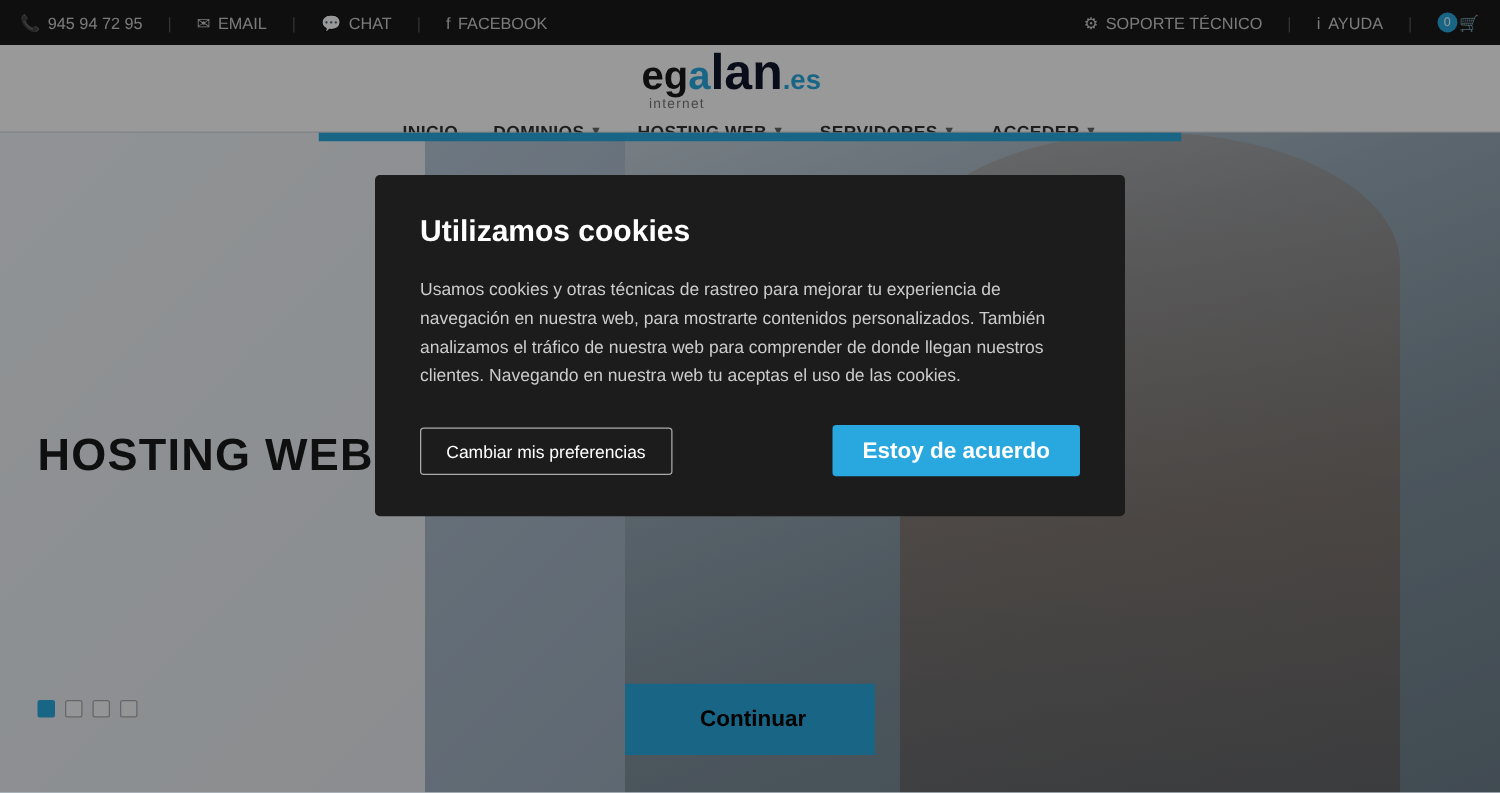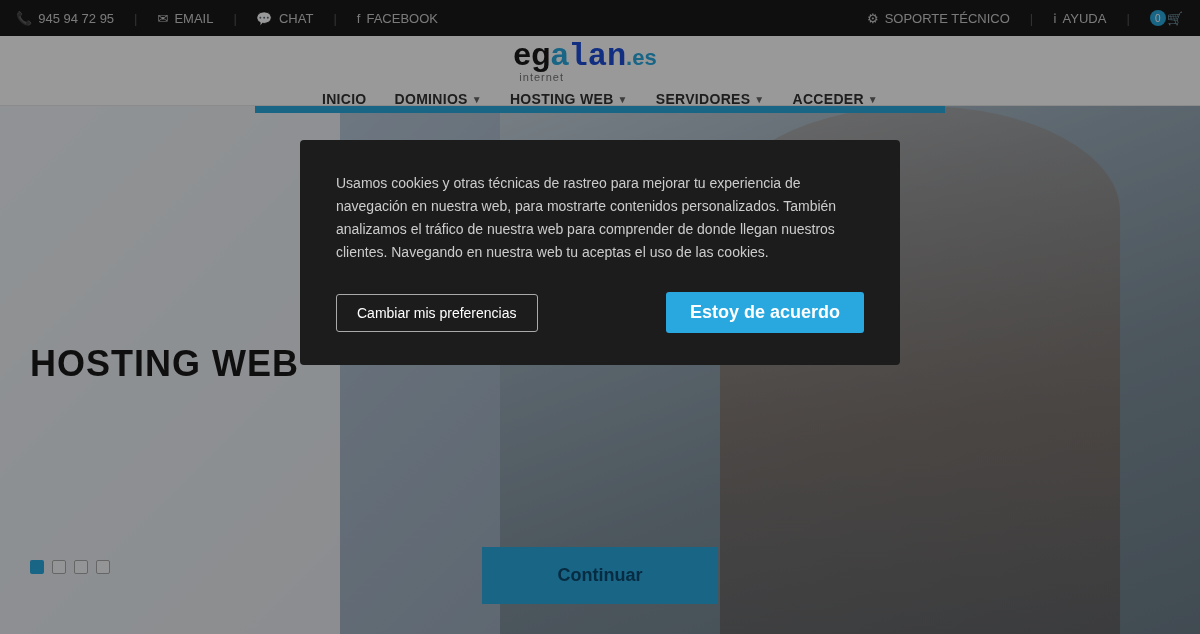--- a/index.html
+++ b/index.html
@@ -122,27 +122,27 @@
     .hero-dot.active { background: #29a8e0; }
     .hero-dot.inactive { background: rgba(255,255,255,0.6); border: 1px solid #aaa; }
 
     
     .continuar-btn {
       position: absolute;
       bottom: 30px;
       left: 50%;
       transform: translateX(-50%);
       background: #29a8e0;
-      color: #0c4a6e;
+      color: #000000;
       border: none;
       font-size: 18px;
       font-weight: 600;
       padding: 18px 60px;
       cursor: pointer;
-      width: 236px;
+      width: 200px;
       text-align: center;
     }
 
     
     .overlay {
       position: absolute;
       inset: 0;
       background: rgba(0,0,0,0.4);
       z-index: 100;
     }
@@ -238,21 +238,21 @@
     </a>
   </div>
 </div>
 
 <div class="navbar">
   <div class="logo-area">
     <div style="display:flex;flex-direction:column;align-items:flex-start;">
       <div style="display:flex;align-items:baseline;">
         <span style="font-family:'Arial Black',Arial,sans-serif;font-size:32px;font-weight:900;color:#1a1a1a;">eg</span>
         <span style="font-family:'Arial Black',Arial,sans-serif;font-size:32px;font-weight:900;color:#29a8e0;">a</span>
-        <span style="font-family:Liberation Mono, monospace;font-size:32px;font-weight:900;color:#1d4ed8;">lan</span>
+        <span style="font-family:Liberation Sans, sans-serif;font-size:40px;font-weight:900;color:#0f172a;">lan</span>
         <span style="font-size:22px;font-weight:700;color:#29a8e0;line-height:1;">.es</span>
       </div>
       <span style="font-size:11px;color:#777;letter-spacing:1px;margin-top:-4px;margin-left:6px;text-align:center;">internet</span>
     </div>
   </div>
 
   <nav class="nav-items">
     <a class="nav-item">
       <span>INICIO</span>
     </a>
@@ -308,20 +308,21 @@
   </div>
 
   <button class="continuar-btn">
     <span>Continuar</span>
   </button>
 </div>
 
 <div class="overlay"></div>
 
 <div class="cookie-modal">
+  <div class="cookie-title">Utilizamos cookies</div>
   <div class="cookie-text">Usamos cookies y otras técnicas de rastreo para mejorar tu experiencia de navegación en nuestra web, para mostrarte contenidos personalizados. También analizamos el tráfico de nuestra web para comprender de donde llegan nuestros clientes. Navegando en nuestra web tu aceptas el uso de las cookies.</div>
   <div class="cookie-buttons">
     <button class="btn-prefs">
       <span>Cambiar mis preferencias</span>
     </button>
     <button class="btn-accept">
       <span>Estoy de acuerdo</span>
     </button>
   </div>
 </div>

